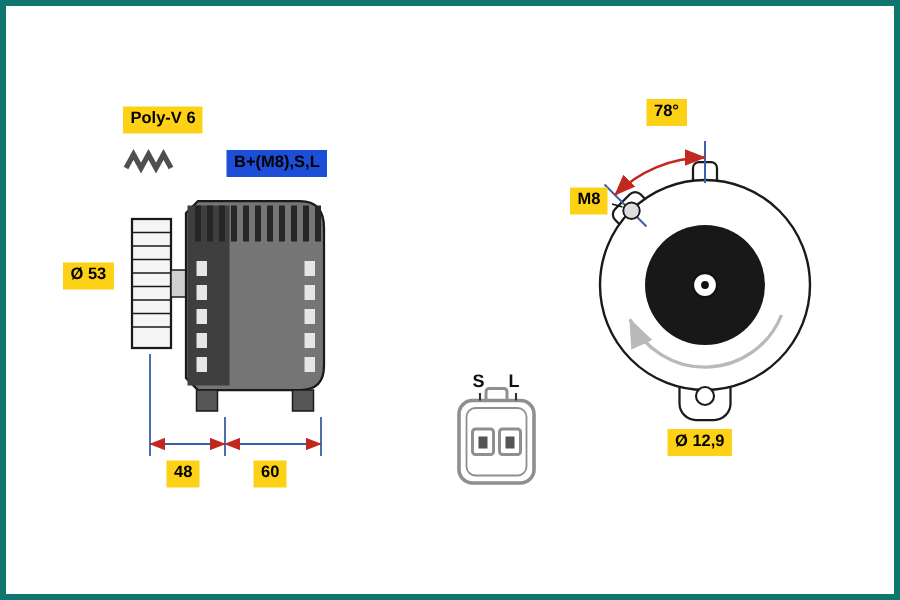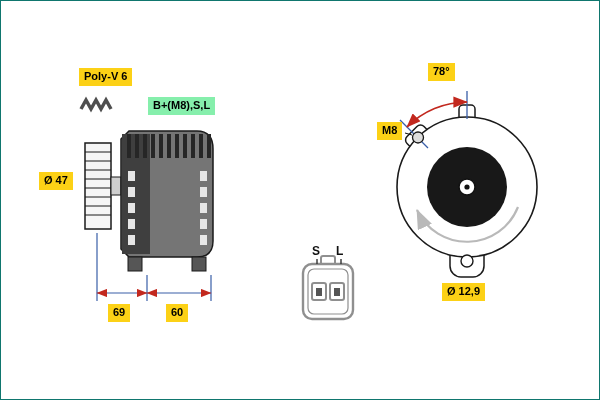--- a/index.html
+++ b/index.html
@@ -1,27 +1,27 @@
 <!DOCTYPE html>
 <html><head>
 <meta charset="utf-8">
 <style>
   html,body{margin:0;padding:0;background:#fff;}
   .stage{
     position:relative;width:600px;height:400px;background:#ffffff;
-    border:1px solid #0f766e;box-sizing:border-box;overflow:hidden;
+    border:4px solid #0f766e;box-sizing:border-box;overflow:hidden;
     font-family:"Liberation Sans", sans-serif;
   }
   svg{position:absolute;left:0;top:0;}
   .chip{
     position:absolute;font-weight:bold;font-size:11px;line-height:1.25;
     color:#000;padding:2px 5px;white-space:nowrap;
   }
   .chip.yellow{background:#fcd116;}
-  .chip.blue{background:#86efac;}
+  .chip.blue{background:#1d4ed8;}
   .letter{
     position:absolute;font-weight:bold;font-size:12px;color:#111;
   }
 </style>
 </head>
 <body>
 
 <div class="stage">
 
   <svg width="600" height="400" viewBox="0 0 600 400">
@@ -109,22 +109,22 @@
       <rect x="311" y="282" width="14" height="17" rx="2" fill="#fff" stroke="#8f8f8f" stroke-width="2"></rect>
       <rect x="329" y="282" width="14" height="17" rx="2" fill="#fff" stroke="#8f8f8f" stroke-width="2"></rect>
       <rect x="315" y="287" width="6" height="8" fill="#555"></rect>
       <rect x="333" y="287" width="6" height="8" fill="#555"></rect>
       <path d="M316,258V263 M340,258V263" stroke="#333" stroke-width="1.4" fill="none"></path>
     </g>
   </svg>
 
   <div class="chip yellow" style="left:78px;top:67px">Poly-V 6</div>
   <div class="chip blue" style="left:147px;top:96px">B+(M8),S,L</div>
-  <div class="chip yellow" style="left:38px;top:171px">Ø 47</div>
-  <div class="chip yellow" style="left:107px;top:303px">69</div>
+  <div class="chip yellow" style="left:38px;top:171px">Ø 53</div>
+  <div class="chip yellow" style="left:107px;top:303px">48</div>
   <div class="chip yellow" style="left:165px;top:303px">60</div>
   <div class="chip yellow" style="left:427px;top:62px">78°</div>
   <div class="chip yellow" style="left:376px;top:121px">M8</div>
   <div class="chip yellow" style="left:441px;top:282px">Ø 12,9</div>
 
   <span class="letter" style="left:311px;top:243px">S</span>
   <span class="letter" style="left:335px;top:243px">L</span>
 
 </div>
 

